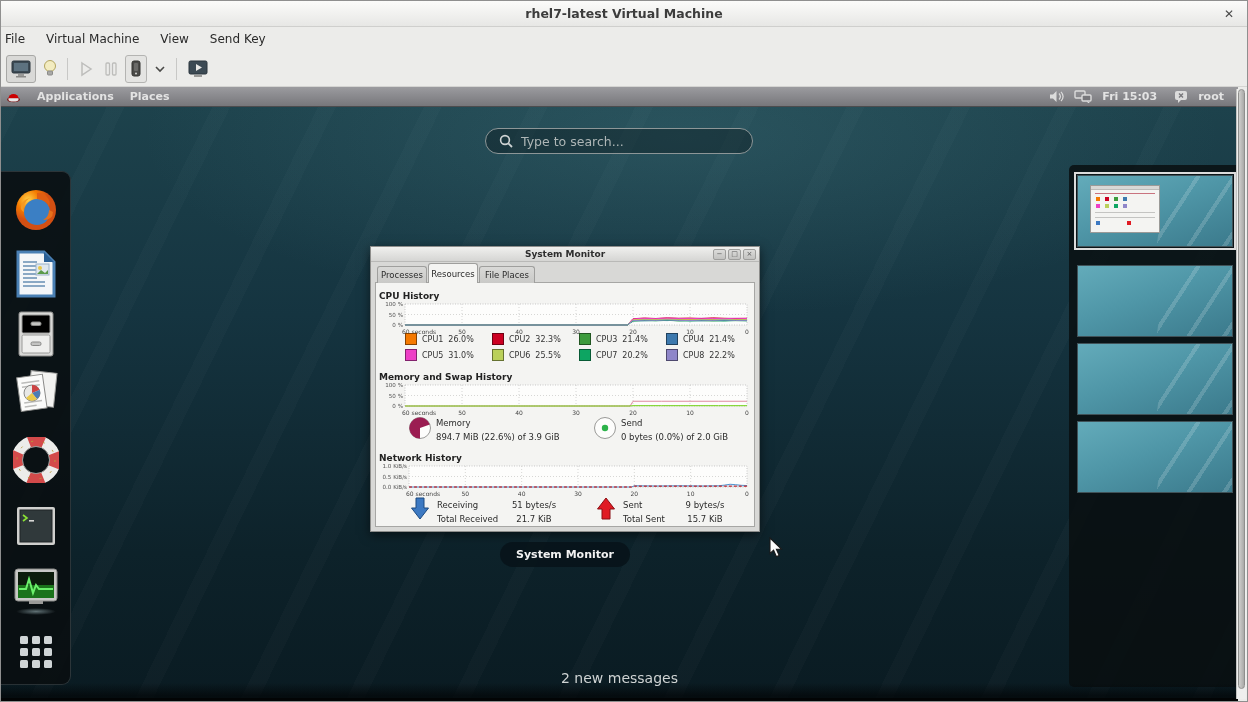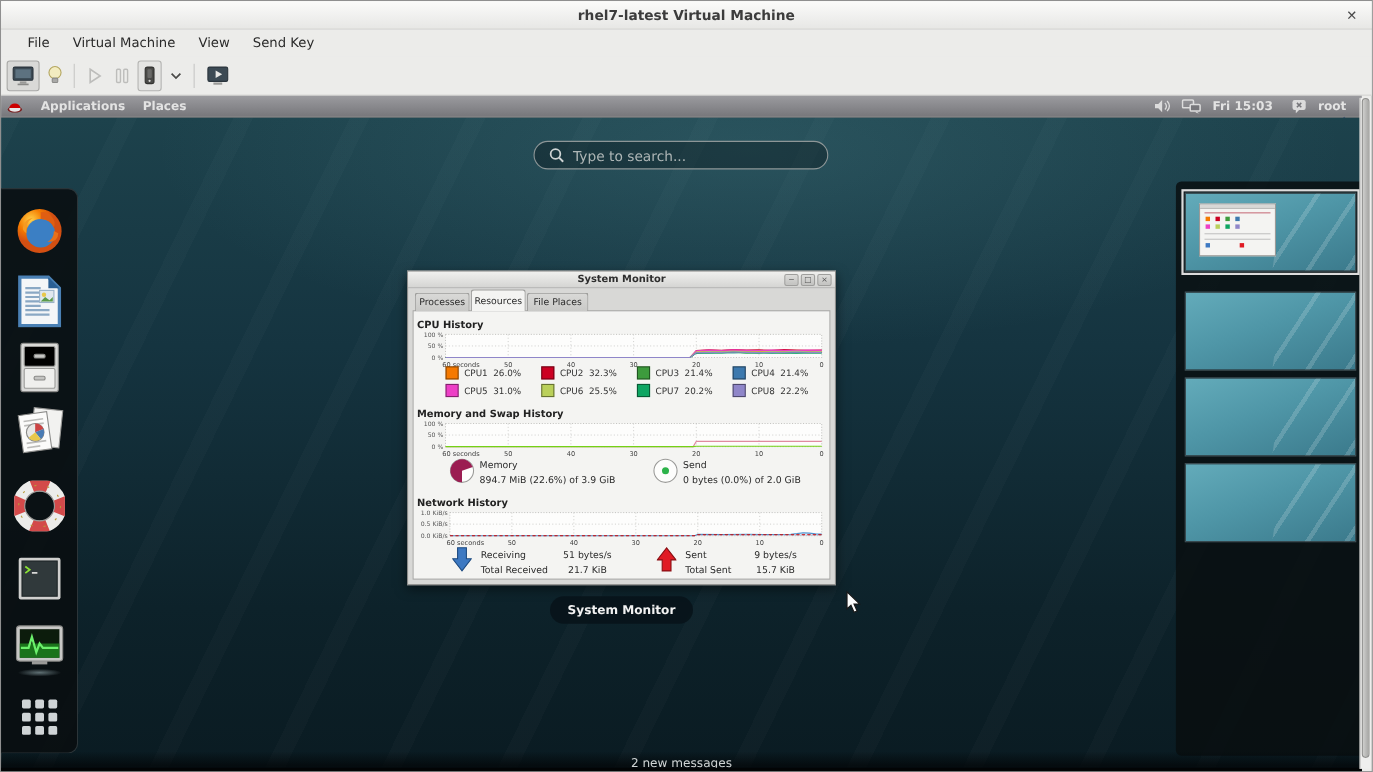--- a/index.html
+++ b/index.html
@@ -9,21 +9,21 @@
            border:1px solid #8f8f8f; }
 
   
   .titlebar { position:absolute; left:0; top:0; right:0; height:26px;
     background:linear-gradient(#fbfbfa,#e7e7e5); border-bottom:1px solid #cfcfcd;
     display:flex; align-items:center; justify-content:center; }
   .titlebar .title { font-size:12.5px; font-weight:bold; color:#3c3c3c; }
   .win-close { position:absolute; right:10px; top:5px; font-size:12px; color:#4a4a4a;
     width:16px; height:16px; text-align:center; line-height:16px; cursor:default; }
   .menubar { position:absolute; left:0; top:26px; right:0; height:24px;
-    background:#ececea; display:flex; align-items:center; padding-left:24px; gap:21px; }
+    background:#ececea; display:flex; align-items:center; padding-left:4px; gap:21px; }
   .menubar span { font-size:12px; color:#2a2a2a; }
   .toolbar { position:absolute; left:0; top:50px; right:0; height:36px;
     background:#ececea; border-bottom:1px solid #d4d4d2; display:flex; align-items:center; padding-left:5px; }
   .tbtn { height:28px; display:flex; align-items:center; justify-content:center; padding:0 3px; margin-right:4px; }
   .tbtn.pressed { background:#d9d9d7; border:1px solid #a8a8a6; border-radius:3px; }
   .tbtn.boxed { border:1px solid #b4b4b2; border-radius:3px; background:#e4e4e2; }
   .tsep { width:1px; height:22px; background:#c8c8c6; margin:0 7px 0 3px; }
   .move-icon { position:absolute; right:12px; top:54px; }
 
   
@@ -94,21 +94,21 @@
   .cl-cell i { width:12px; height:12px; border:1px solid rgba(0,0,0,.45); flex:none; }
   .abs { position:absolute; z-index:2; }
   .val-r { text-align:center; }
 
   .label-pill { position:absolute; left:564px; top:435px; transform:translateX(-50%);
     background:rgba(8,20,26,.92); border-radius:15px; padding:6px 16px;
     color:#f2f2f2; font-size:11px; font-weight:bold; white-space:nowrap; }
   .tray { position:absolute; left:0; right:0; bottom:0; height:18px;
     background:linear-gradient(180deg, rgba(3,7,9,0) 0%, rgba(3,7,9,.75) 70%);
     display:flex; align-items:flex-end; justify-content:center; }
-  .tray span { color:#cfd3d3; font-size:11px; padding-bottom:1px; }
+  .tray span { color:#cfd3d3; font-size:14px; padding-bottom:15px; }
   .tray-edge { position:absolute; left:0; right:0; bottom:0; height:3px; background:#020405; }
 
   .vscroll { position:absolute; right:1px; top:88px; width:10px; height:610px;
     background:#efefee; border-left:1px solid #c2c2c0; }
   .vscroll .thumb { position:absolute; left:1px; right:1px; top:0; height:600px;
     background:linear-gradient(90deg,#cfcfcd,#a9a9a7); border:1px solid #8f8f8d; border-radius:4px; }
 
   .cursor { position:absolute; left:768px; top:430px; z-index:9; }
 </style>
 </head>

